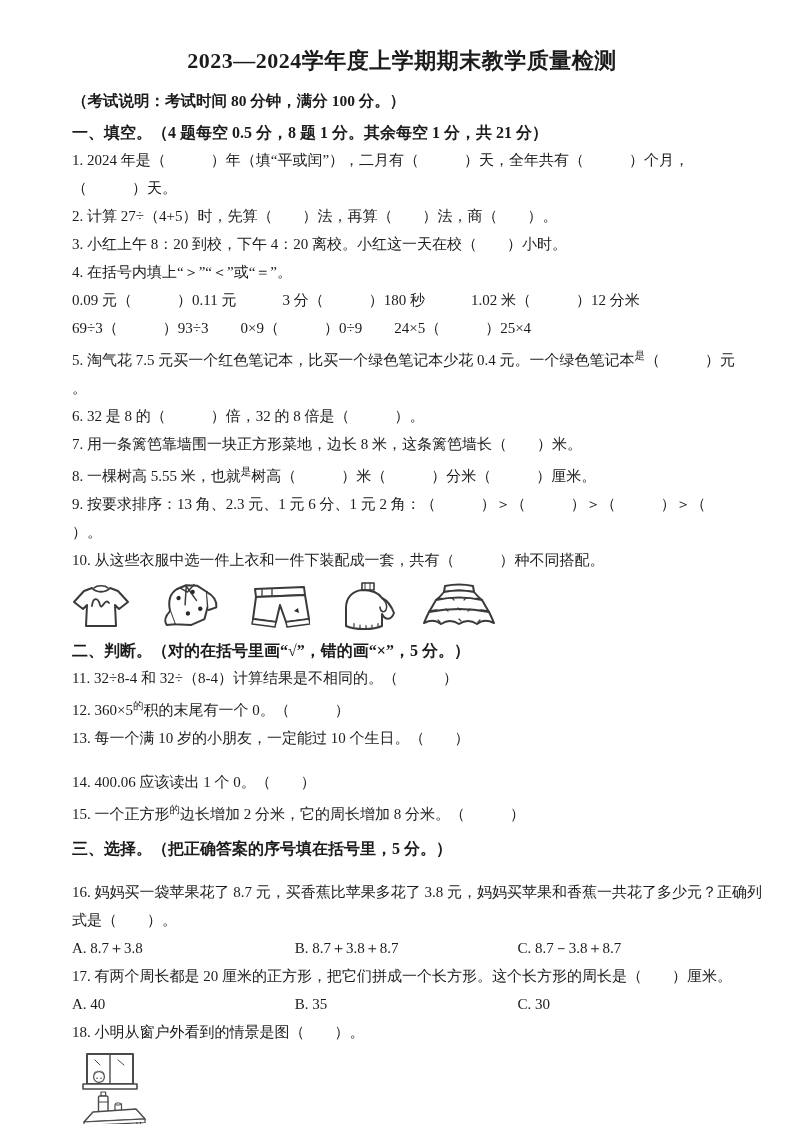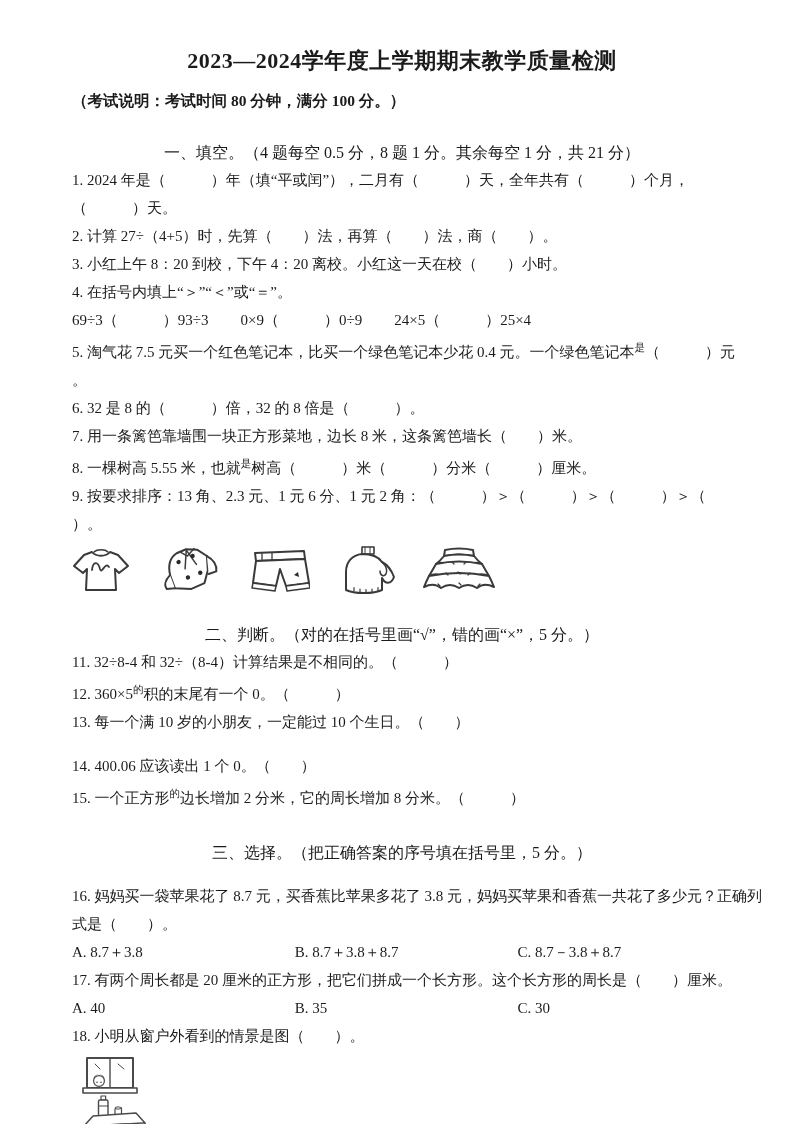--- a/index.html
+++ b/index.html
@@ -7,21 +7,21 @@
     position:relative;
     width:794px;height:1124px;
     box-sizing:border-box;
     padding:46px 62px 0 72px;
     font-family:"Liberation Serif","DejaVu Serif",serif;
     color:#1b1b1b;
     overflow:hidden;
   }
   .title{font-size:22px;font-weight:bold;text-align:center;letter-spacing:.5px;line-height:30px;}
   .subtitle{font-size:15.5px;font-weight:bold;margin-top:14px;line-height:22px;white-space:nowrap;}
-  .sec{font-size:16px;font-weight:normal;line-height:26px;margin-top:28px;white-space:nowrap;text-align:center;}
+  .sec{font-size:16px;font-weight:bold;line-height:26px;margin-top:8px;white-space:nowrap;}
   .ln{font-size:15px;line-height:28px;white-space:nowrap;}
   .sup{font-size:10.5px;vertical-align:6px;}
   .cmp{display:flex;gap:46px;}
   .cmp2{display:flex;gap:32px;}
   .opts span{display:inline-block;width:219px;}
   .clothes{display:flex;align-items:flex-end;gap:26px;height:52px;margin:4px 0 2px 0;}
   .clothes svg{display:block;}
   .scene{margin:6px 0 0 2px;}
   .mt6{margin-top:16px;}
   .mt4{margin-top:0;}
@@ -35,32 +35,38 @@
   <div class="title">2023—2024学年度上学期期末教学质量检测</div>
   <div class="subtitle">（考试说明：考试时间 80 分钟，满分 100 分。）</div>
 
   <div>
     <div class="sec">一、填空。（4 题每空 0.5 分，8 题 1 分。其余每空 1 分，共 21 分）</div>
     <div class="ln mt4">1. 2024 年是（　　　）年（填“平或闰”），二月有（　　　）天，全年共有（　　　）个月，</div>
     <div class="ln">（　　　）天。</div>
     <div class="ln">2. 计算 27÷（4+5）时，先算（　　）法，再算（　　）法，商（　　）。</div>
     <div class="ln">3. 小红上午 8：20 到校，下午 4：20 离校。小红这一天在校（　　）小时。</div>
     <div class="ln">4. 在括号内填上“＞”“＜”或“＝”。</div>
+    <div class="ln cmp">
+      <span>0.09 元（　　　）0.11 元</span>
+      <span>3 分（　　　）180 秒</span>
+      <span>1.02 米（　　　）12 分米</span>
+    </div>
     <div class="ln cmp2">
       <span>69÷3（　　　）93÷3</span>
       <span>0×9（　　　）0÷9</span>
       <span>24×5（　　　）25×4</span>
     </div>
     <div class="ln"><span>5. 淘气花 7.5 元买一个红色笔记本，比买一个绿色笔记本少花 0.4 元。一个绿色笔记本</span><span class="sup">是</span><span>（　　　）元</span></div>
     <div class="ln">。</div>
     <div class="ln">6. 32 是 8 的（　　　）倍，32 的 8 倍是（　　　）。</div>
     <div class="ln">7. 用一条篱笆靠墙围一块正方形菜地，边长 8 米，这条篱笆墙长（　　）米。</div>
     <div class="ln"><span>8. 一棵树高 5.55 米，也就</span><span class="sup">是</span><span>树高（　　　）米（　　　）分米（　　　）厘米。</span></div>
     <div class="ln">9. 按要求排序：13 角、2.3 元、1 元 6 分、1 元 2 角：（　　　）＞（　　　）＞（　　　）＞（</div>
     <div class="ln">）。</div>
+    <div class="ln">10. 从这些衣服中选一件上衣和一件下装配成一套，共有（　　　）种不同搭配。</div>
 
     <div class="clothes">
 
       <svg width="58" height="48" viewBox="0 0 58 48" fill="none" stroke="#3a3a3a" stroke-width="2" stroke-linejoin="round" stroke-linecap="round">
         <path d="M20,6 C24,11 34,11 38,6 L46,9 L56,20 L47,27 L43,23 L44,44 L14,44 L15,23 L11,27 L2,20 L12,9 Z" fill="#fff"></path>
         <path d="M22,6 C25,3 33,3 36,6" stroke-width="1.5"></path>
         <path d="M20,24 C21,15 26,15 28,23 C30,29 33,15 37,21" stroke-width="1.8"></path>
       </svg>
 
       <svg width="66" height="52" viewBox="0 0 66 52" fill="none" stroke="#3a3a3a" stroke-width="2" stroke-linejoin="round" stroke-linecap="round">

